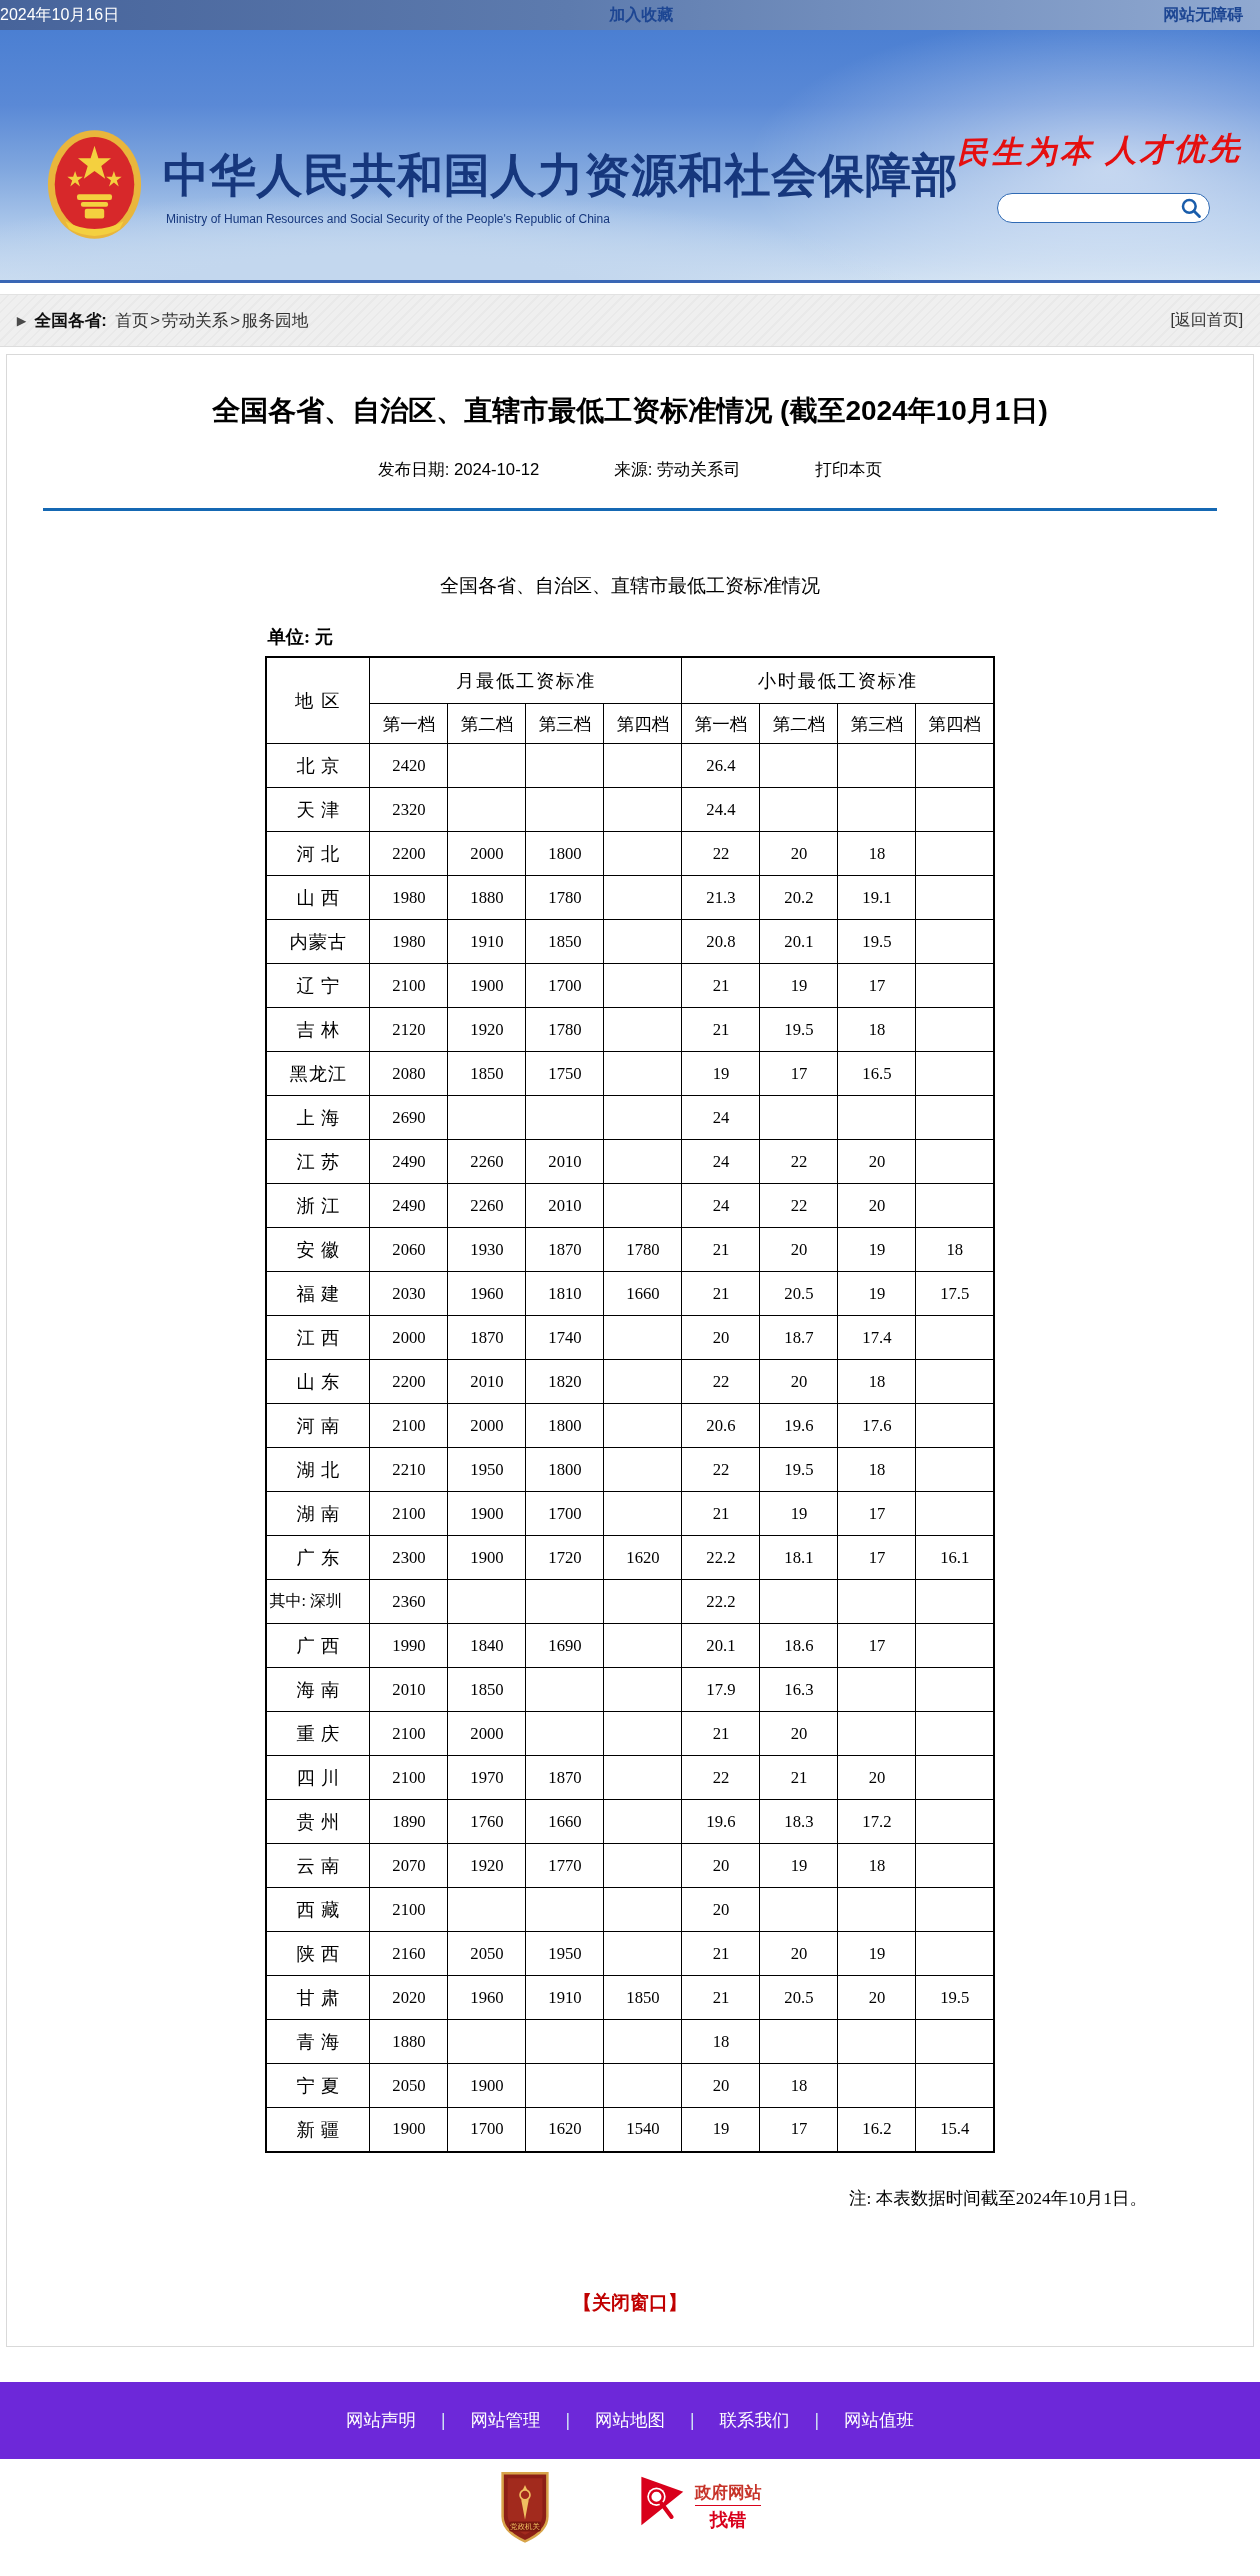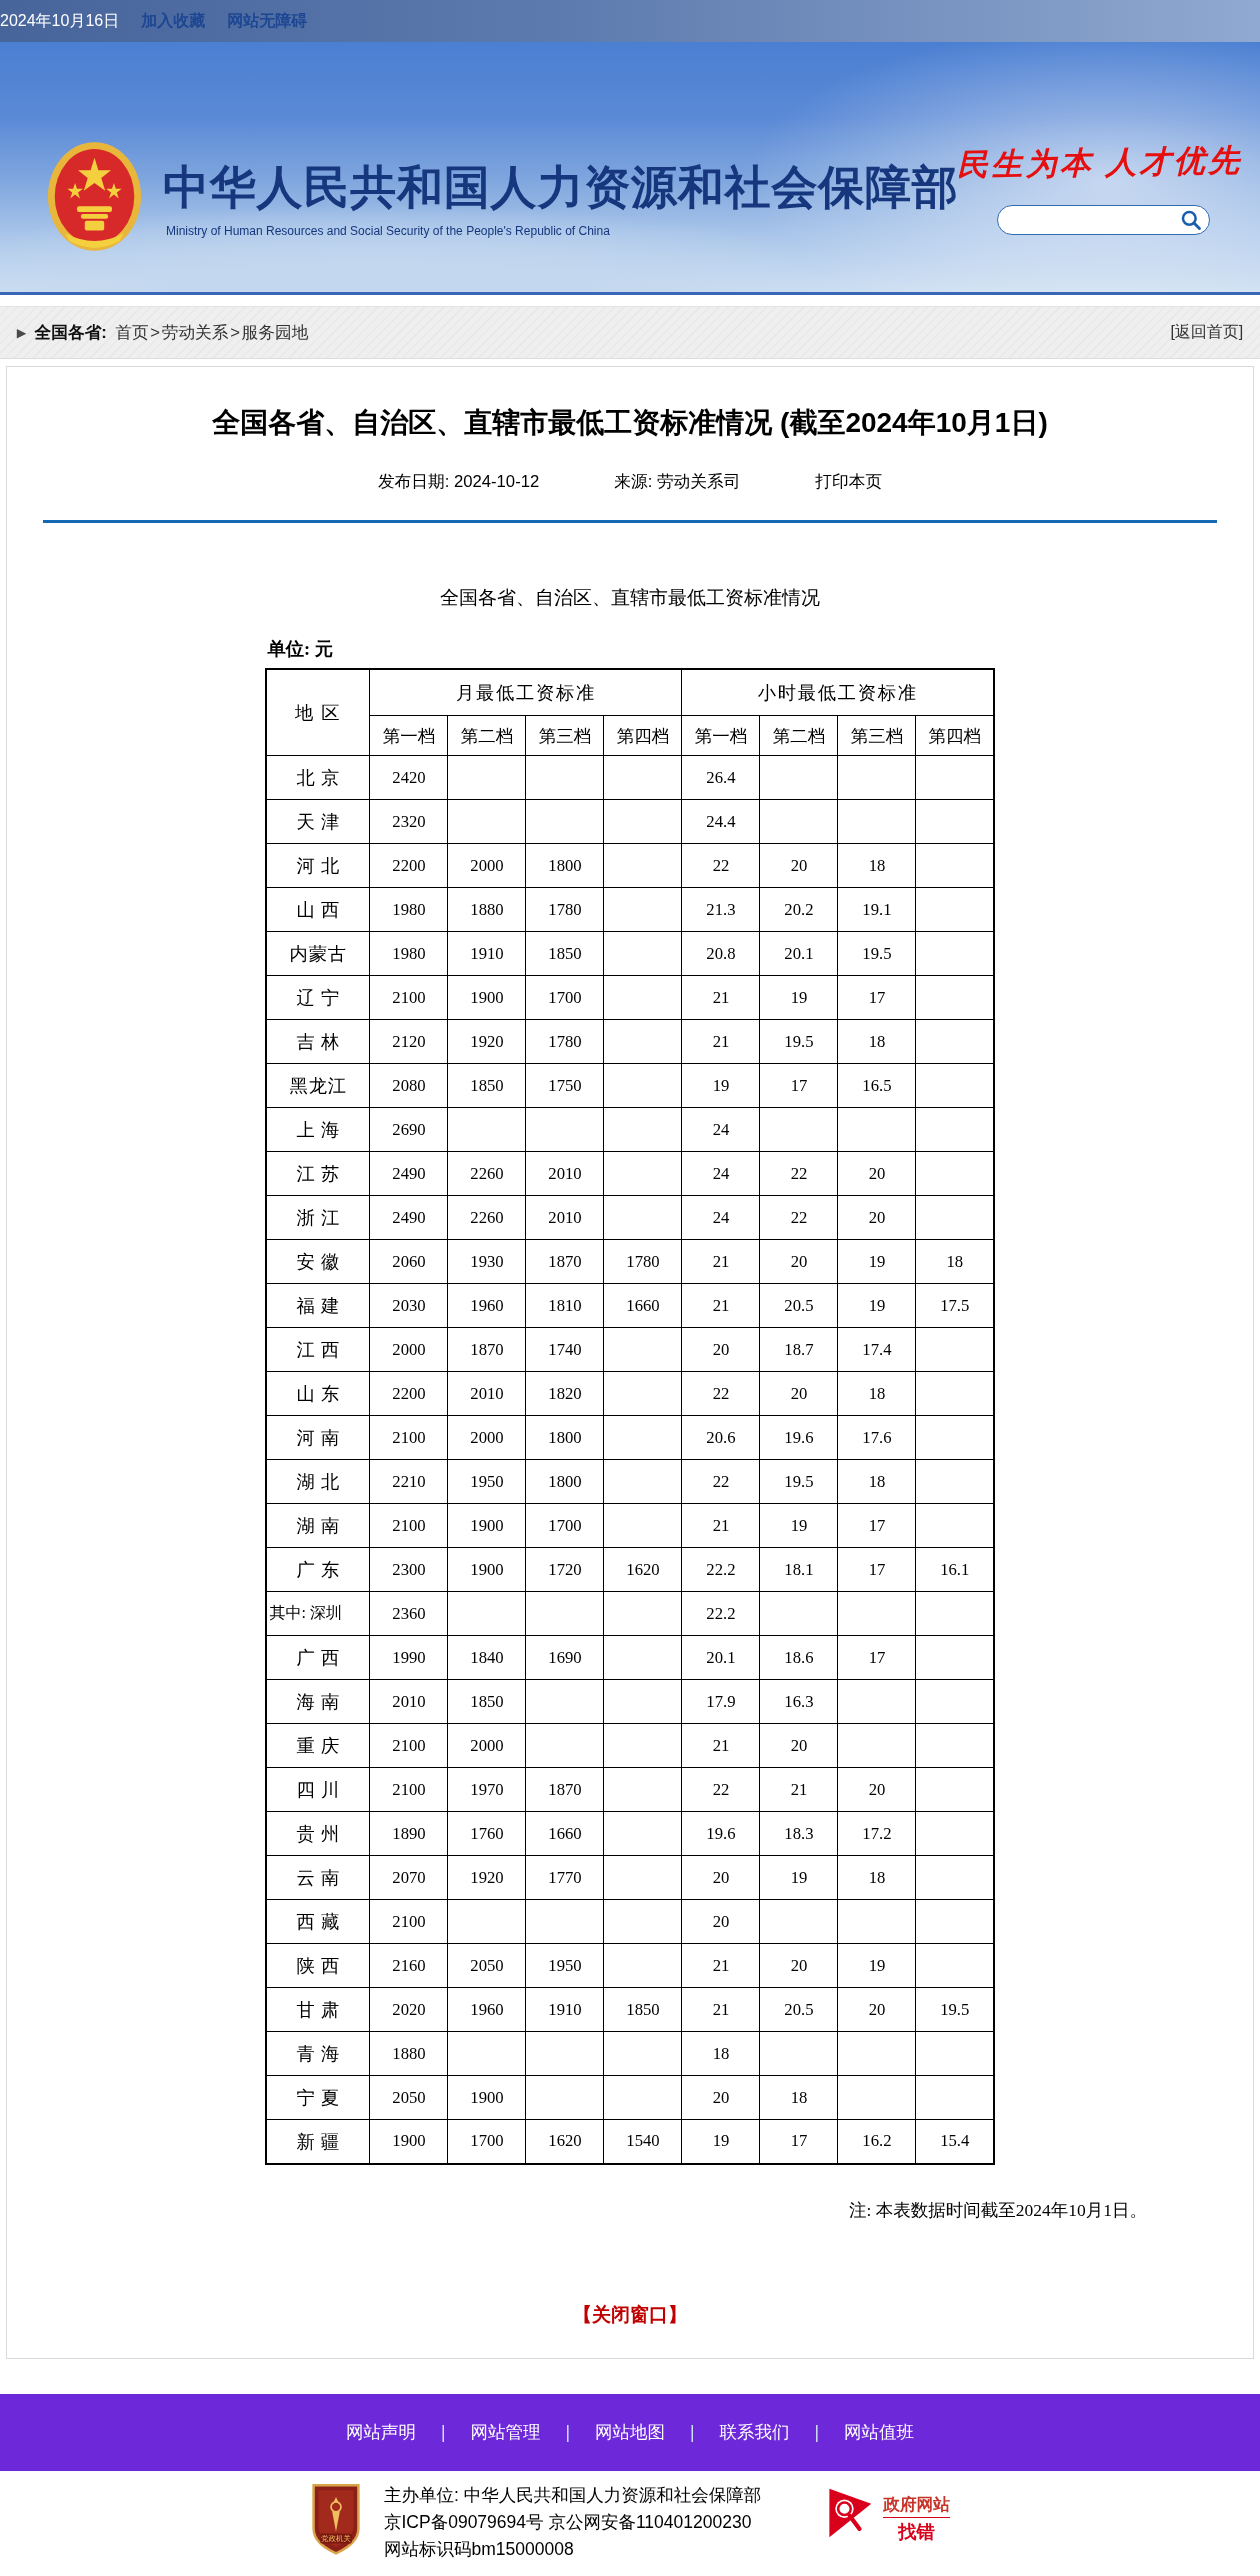--- a/index.html
+++ b/index.html
@@ -6,23 +6,23 @@
   html,body { background:#ffffff; }
   body {
     width:1260px;
     font-family:"Liberation Sans","DejaVu Sans",sans-serif;
     color:#000;
   }
   a { text-decoration:none; cursor:pointer; }
 
   
   .topbar {
-    height:42px;
+    height:30px;
     background:linear-gradient(90deg,#47649b 0%,#5d7bae 45%,#90a9d1 100%);
-    display:flex; align-items:center; justify-content:flex-start;
+    display:flex; align-items:center; justify-content:space-between;
     padding-right:16.7px; gap:22px; font-size:16px;
   }
   .topbar .date { color:#ffffff; }
   .topbar a { color:#1d4693; font-weight:600; }
 
   
   .banner {
     position:relative; height:253px; overflow:hidden;
     background:
       radial-gradient(ellipse 517px 217px at 88% 55%, rgba(255,255,255,0.55), rgba(255,255,255,0) 70%),
@@ -610,25 +610,20 @@
 
 <div class="footer-info">
   <svg class="gov-badge" viewBox="0 0 62 88">
     <path d="M4 4 H58 V56 Q58 74 31 86 Q4 74 4 56 Z" fill="#8c1f17" stroke="#d8a44a" stroke-width="3"></path>
     <path d="M10 10 H52 V54 Q52 68 31 78 Q10 68 10 54 Z" fill="#a22a1d"></path>
     <path d="M31 18 Q24 30 28 44 L31 60 L34 44 Q38 30 31 18 Z" fill="#f0c060"></path>
     <circle cx="31" cy="30" r="6" fill="#a22a1d" stroke="#f0c060" stroke-width="2"></circle>
     <rect x="12" y="62" width="38" height="12" rx="2" fill="#7a1810"></rect>
     <text x="31" y="71.5" text-anchor="middle" font-size="9" fill="#f0c060" font-family="sans-serif">党政机关</text>
   </svg>
-  <div class="footer-text">
-    <div>主办单位: 中华人民共和国人力资源和社会保障部</div>
-    <div>京ICP备09079694号 京公网安备110401200230</div>
-    <div>网站标识码bm15000008</div>
-  </div>
   <a class="find-error">
     <svg class="find-error-icon" viewBox="0 0 62 74">
       <path d="M4 2 L54 20 L4 60 Z" fill="#d9001b"></path>
       <circle cx="22" cy="26" r="11" fill="#ffffff"></circle>
       <circle cx="22" cy="26" r="7.5" fill="none" stroke="#d9001b" stroke-width="3"></circle>
       <line x1="28" y1="34" x2="40" y2="50" stroke="#d9001b" stroke-width="5" stroke-linecap="round"></line>
     </svg>
     <span class="find-error-text">
       <span class="fe-top">政府网站</span>
       <span class="fe-bottom" style="display:block">找错</span>

